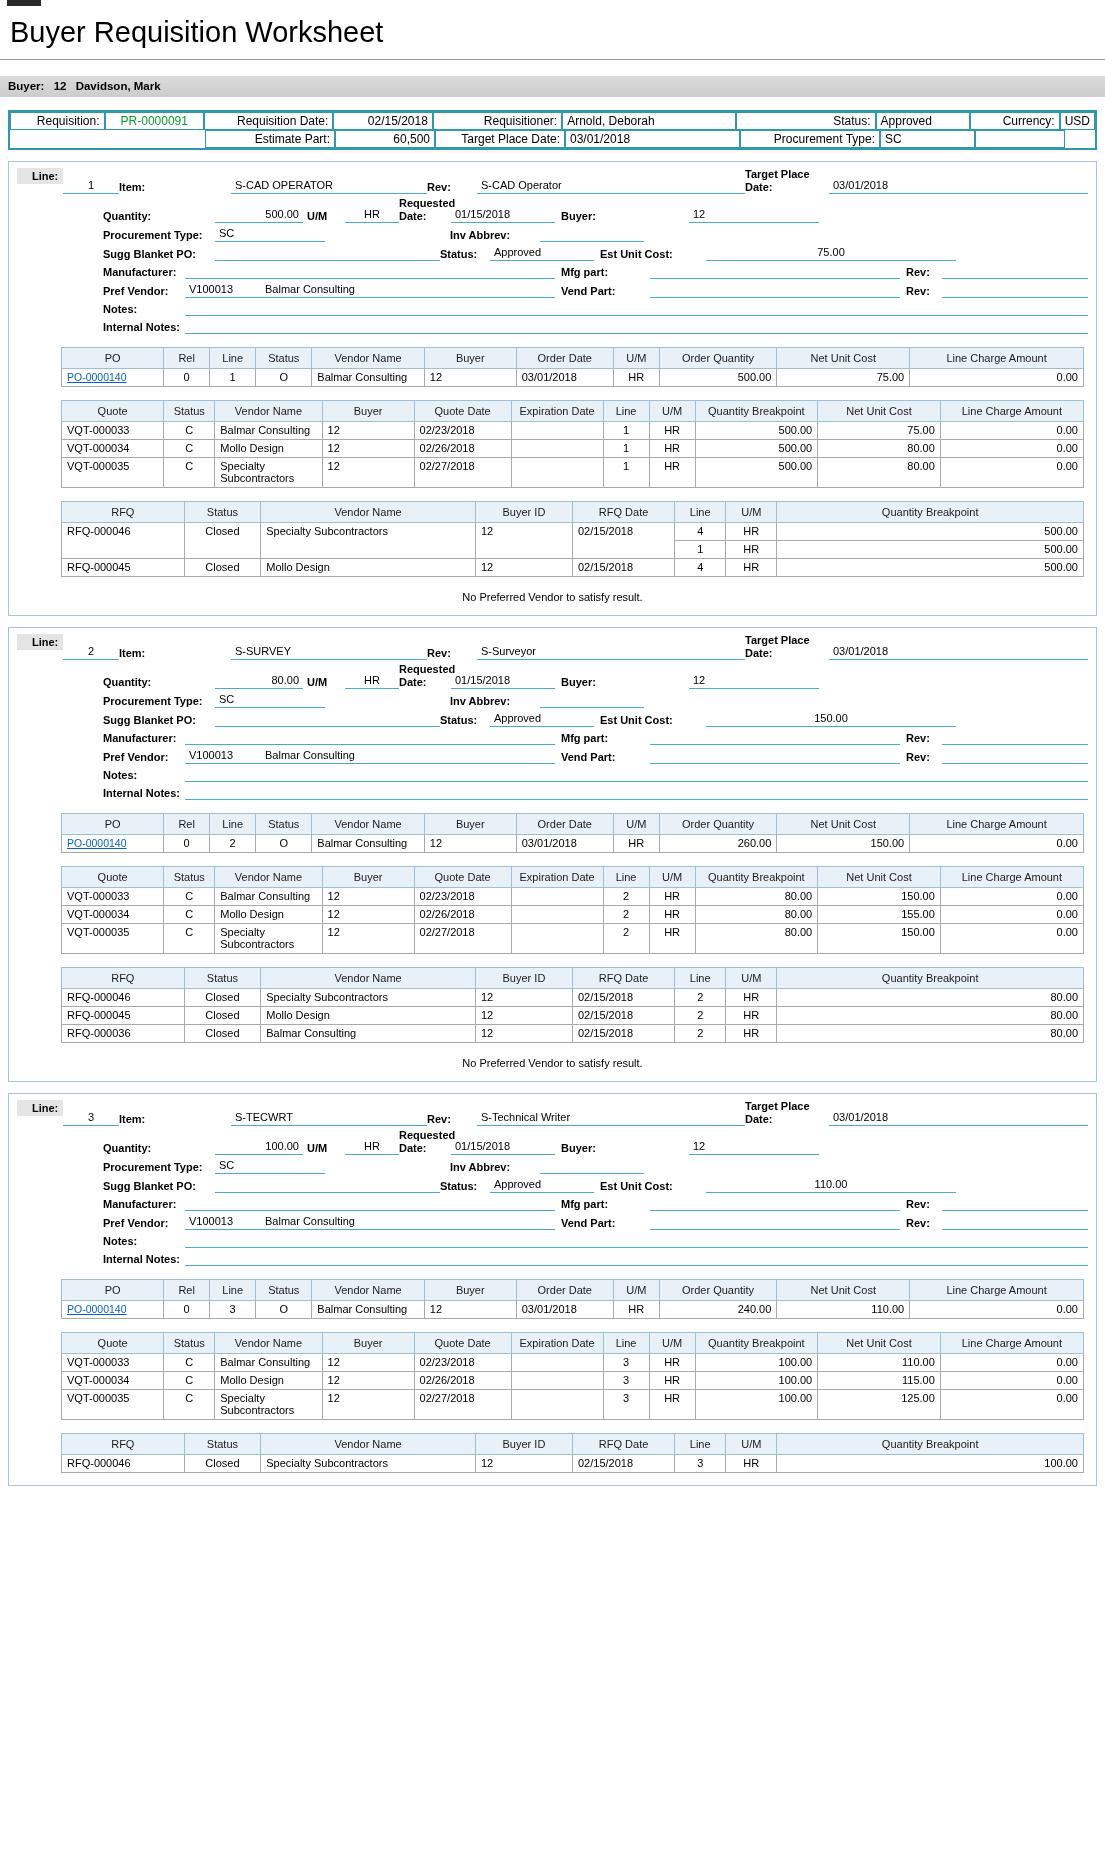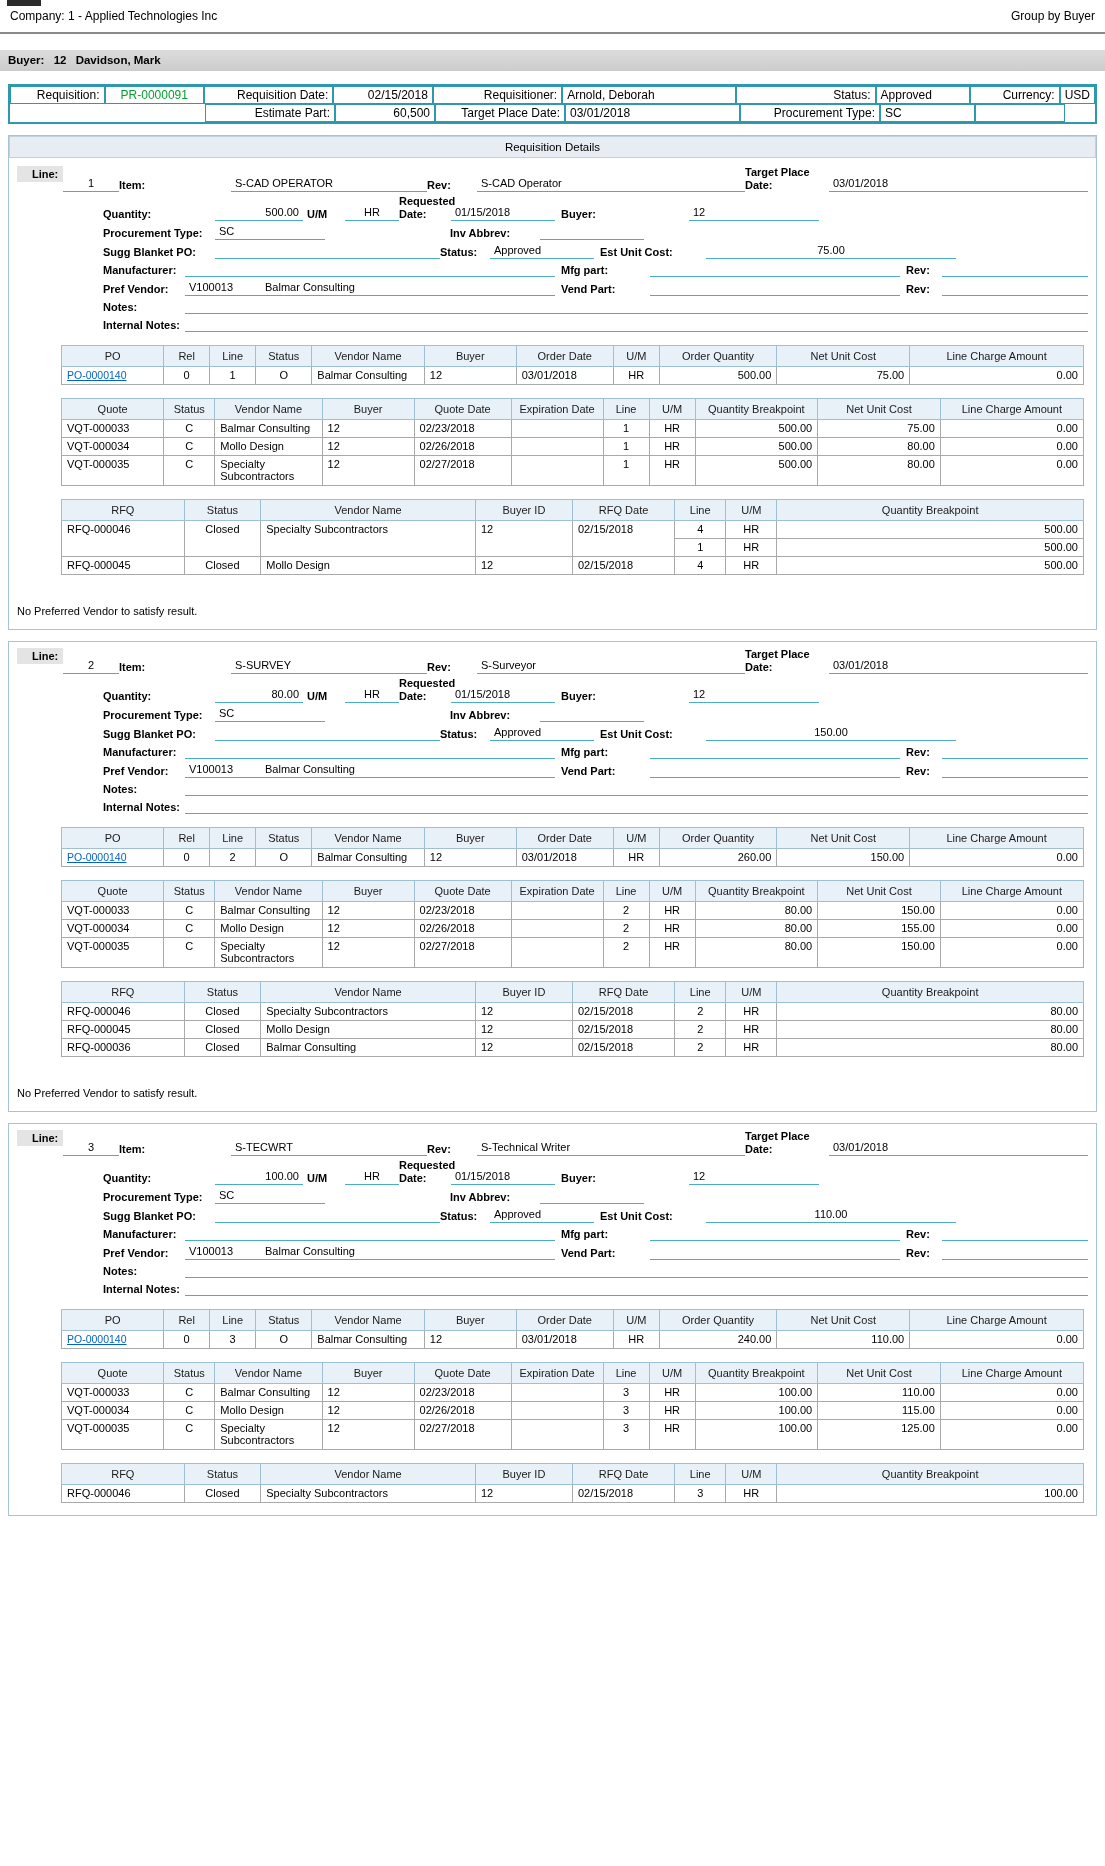--- a/index.html
+++ b/index.html
@@ -74,34 +74,33 @@
   .pv-id { display:inline-block; width:76px; }
 
   table.dtable { border-collapse:collapse; width:calc(100% - 48px); margin:13px 0 0 44px;
                  font-size:11px; table-layout:fixed; }
   .dtable th { background:#e9f1f8; border:1px solid #9dc0d4; font-weight:normal;
                padding:4px 3px; text-align:center; color:#1a1a1a; }
   .dtable td { border:1px solid #a9a9a9; padding:2px 5px 3px; vertical-align:top;
                overflow:hidden; }
   .po-link { color:#0563c1; text-decoration:underline; font-size:10.5px; }
 
-  .no-pref { text-align:left; margin-top:30px; font-size:11px; }
+  .no-pref { text-align:center; margin-top:14px; font-size:11px; }
   .page-footer { position:absolute; left:0; right:0; top:1854px; text-align:center; font-size:11.5px; }
 </style>
 </head>
 <body>
 
 <div class="page">
   <div class="top-artifact"></div>
 
-
-  <div class="company-row">
-    <span>Company: 1 - Applied Technologies Inc</span>
-    <span>Group by Buyer</span>
+  <div class="title-block">
+    <h1>Buyer Requisition Worksheet</h1>
   </div>
+
 
   <div class="buyer-bar">
     <span>Buyer:</span>
     <span>12</span>
     <span>Davidson, Mark</span>
   </div>
 
   <div class="req-box">
     <div class="req-row">
       <div class="rcell rlabel" style="width:95px">Requisition:</div>
@@ -123,21 +122,20 @@
       <div class="rcell" style="width:175px">03/01/2018</div>
       <div class="rcell rlabel" style="width:140px">Procurement Type:</div>
       <div class="rcell" style="width:95px">SC</div>
       <div class="rcell" style="width:90px"></div>
       <div class="rcell rspacer grow"></div>
     </div>
   </div>
 
   <div id="sections">
   <div class="line-sec">
-    <div class="band">Requisition Details</div>
 
     <div class="drow">
       <span class="line-box">Line:</span>
       <span class="fv w-linenum">1</span>
       <span class="fl w-item-l">Item:</span>
       <span class="fv w-item-v">S-CAD OPERATOR</span>
       <span class="fl w-rev-l">Rev:</span>
       <span class="fv w-desc-v">S-CAD Operator</span>
       <span class="fl w-tpd-l">Target Place Date:</span>
       <span class="fv w-tpd-v">03/01/2018</span>

